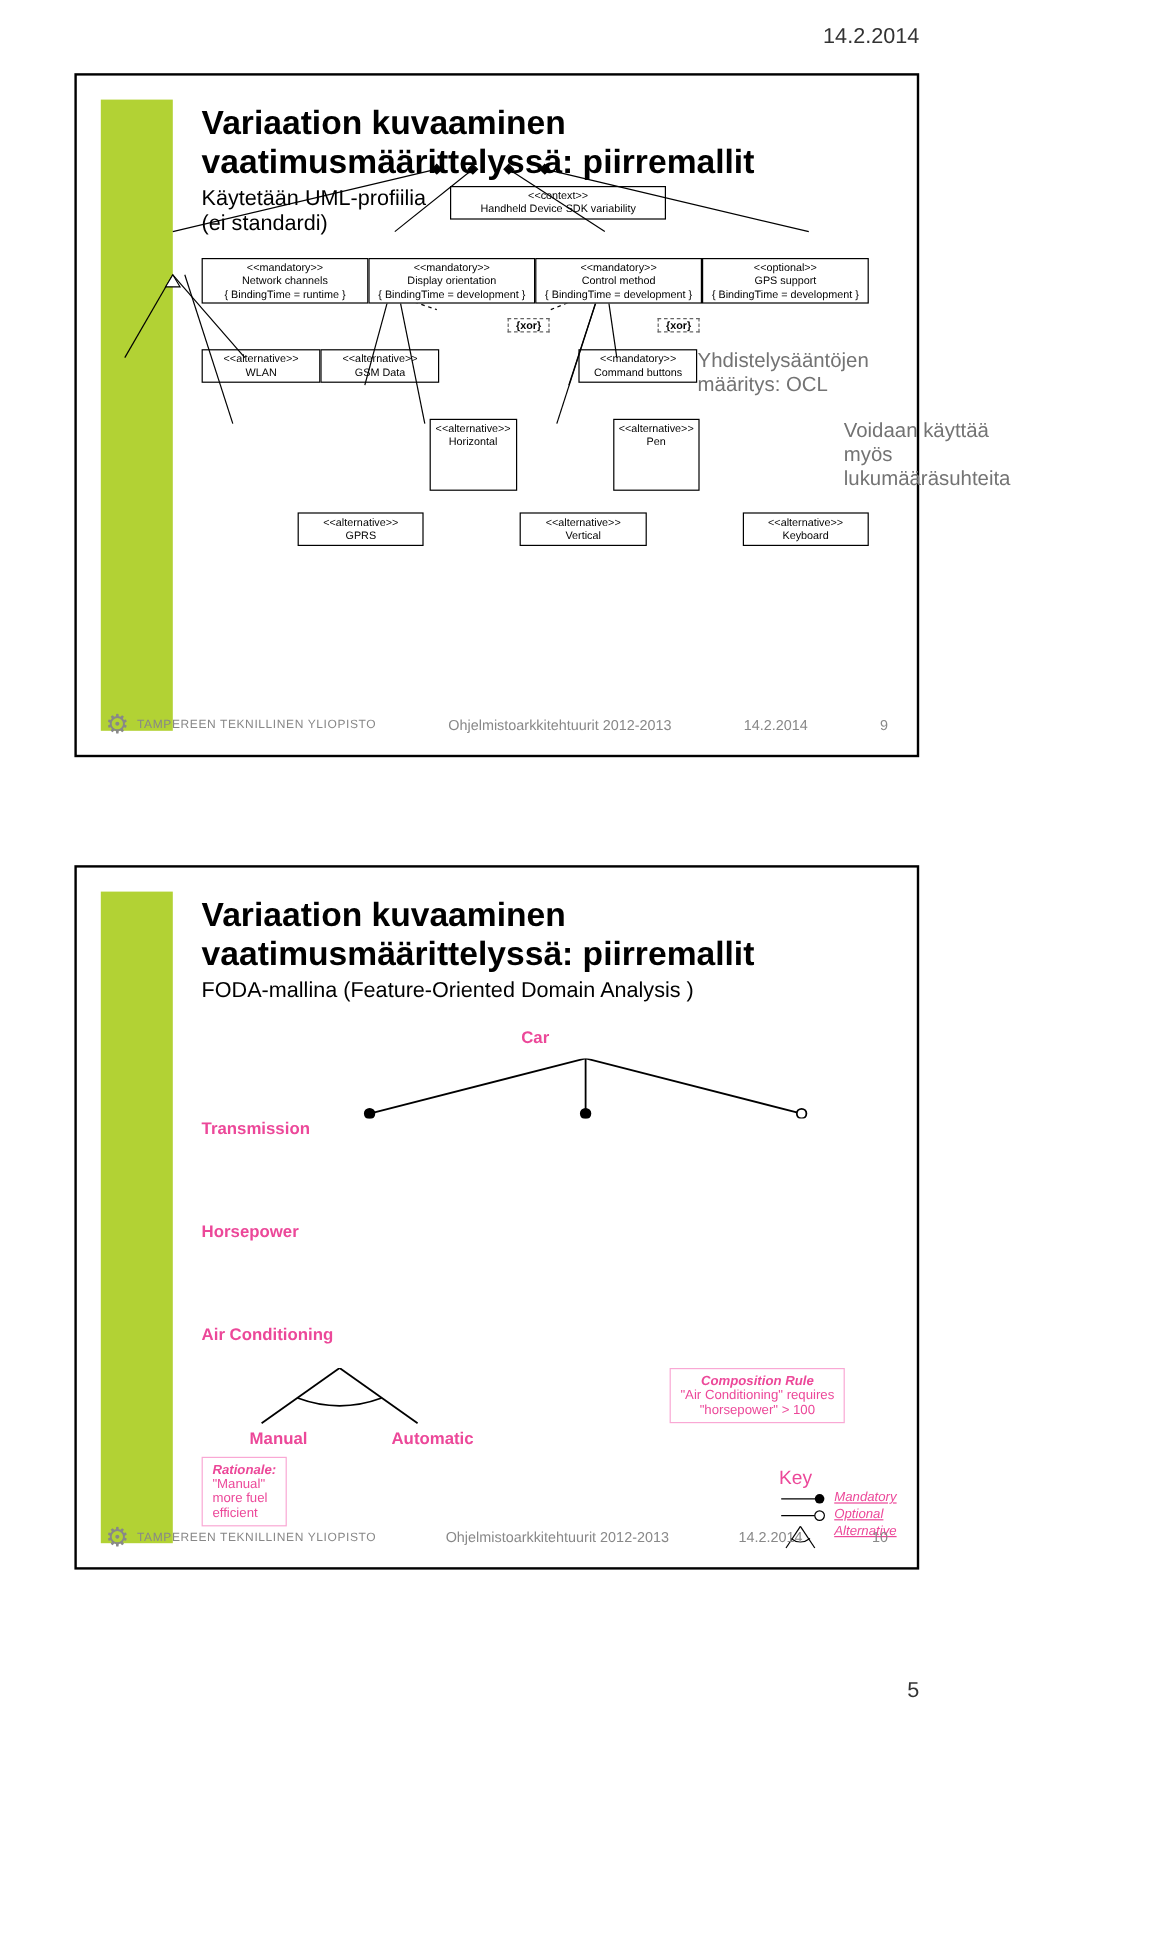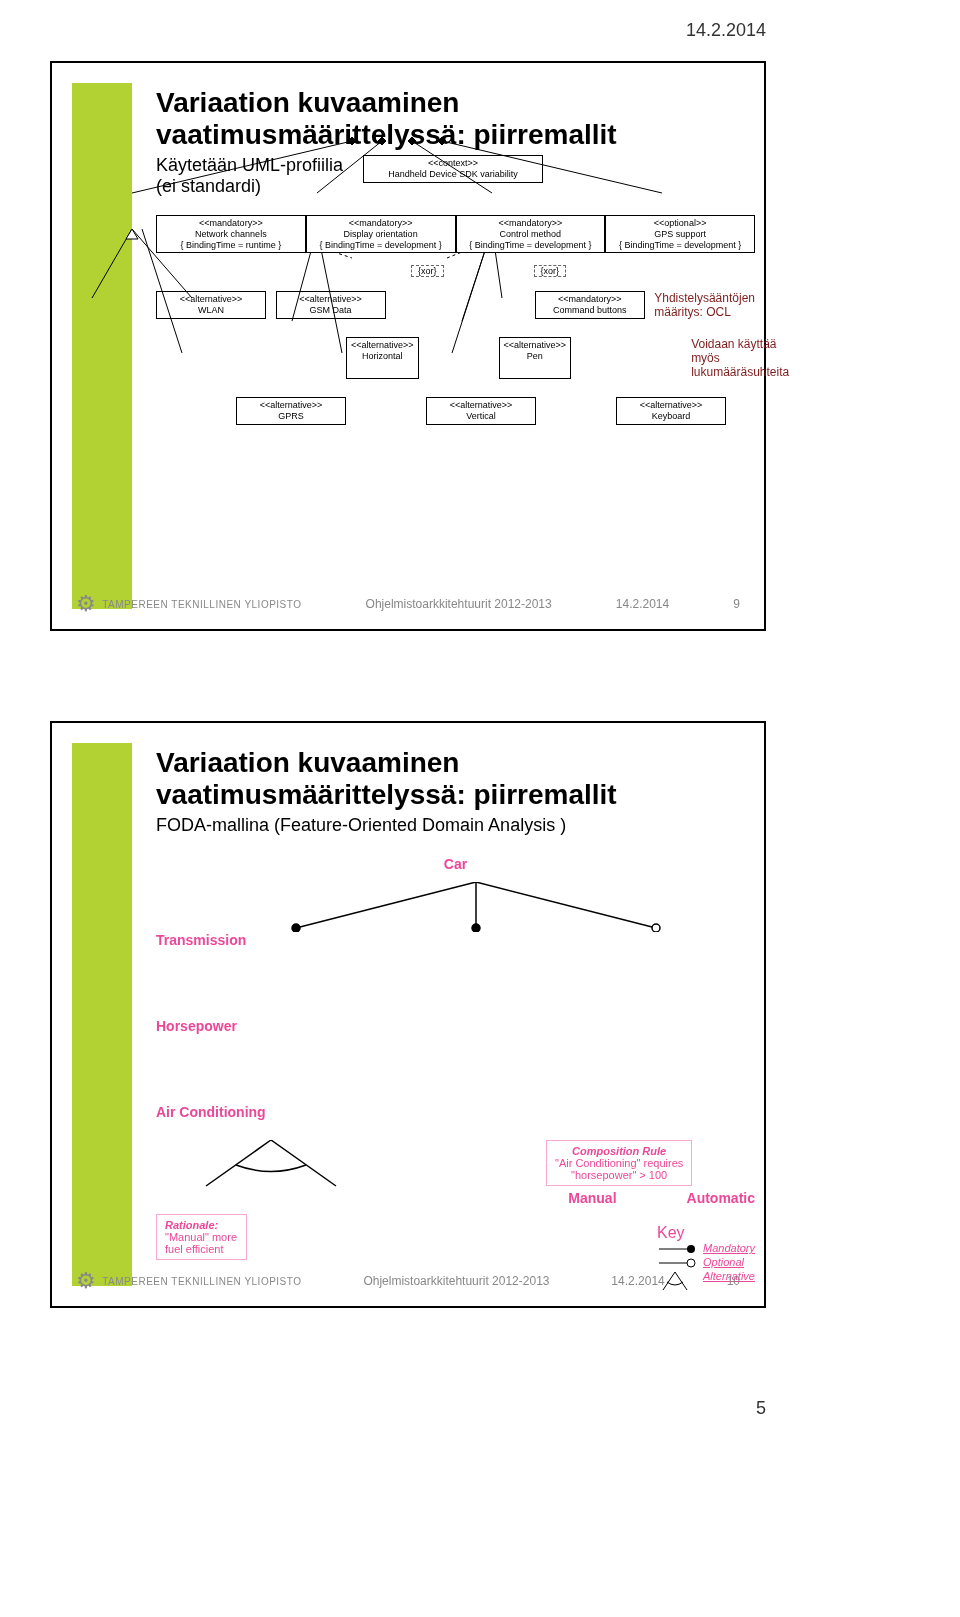--- a/index.html
+++ b/index.html
@@ -17,24 +17,25 @@
   }
   .page-date {
     text-align: right;
     font-size: 18px;
     color: #333;
     margin-bottom: 20px;
   }
   .slide {
     border: 2px solid #000;
     margin-bottom: 90px;
-    padding: 24px 9px 14px 24px;
+    padding: 24px 40px 14px 24px;
     position: relative;
     min-height: 570px;
     box-sizing: border-box;
+    margin-left: 12px;
   }
   .left-bar {
     position: absolute;
     left: 20px;
     top: 20px;
     bottom: 20px;
     width: 60px;
     background: #b2d234;
   }
   .slide-content {
@@ -74,28 +75,29 @@
     justify-content: space-between;
     margin-bottom: 40px;
   }
   .row .uml-box {
     width: 150px;
   }
   .row2 .uml-box {
     width: 100px;
   }
   .note-text {
-    font-size: 12px;
-    color: #7f1d1d;
+    font-size: 17px;
+    color: #737373;
   }
   .xor-box {
     border: 1px dashed #666;
     font-size: 9px;
     padding: 0 6px;
     display: inline-block;
+    font-weight: bold;
   }
 
   
   .slide-footer {
     position: absolute;
     bottom: 12px;
     left: 24px;
     right: 24px;
     display: flex;
     align-items: center;
@@ -135,21 +137,20 @@
     font-weight: bold;
     font-size: 14px;
     flex-direction: column;
   }
   .foda-row2 {
     display: flex;
     gap: 70px;
     margin-left: 40px;
     font-weight: bold;
     font-size: 14px;
-    justify-content: flex-end;
   }
   .box {
     border: 1px solid #f9a8d4;
     padding: 4px 8px;
     font-size: 11px;
   }
   .ital { font-style: italic; }
   .key-area {
     font-size: 11px;
     margin-left: 380px;

